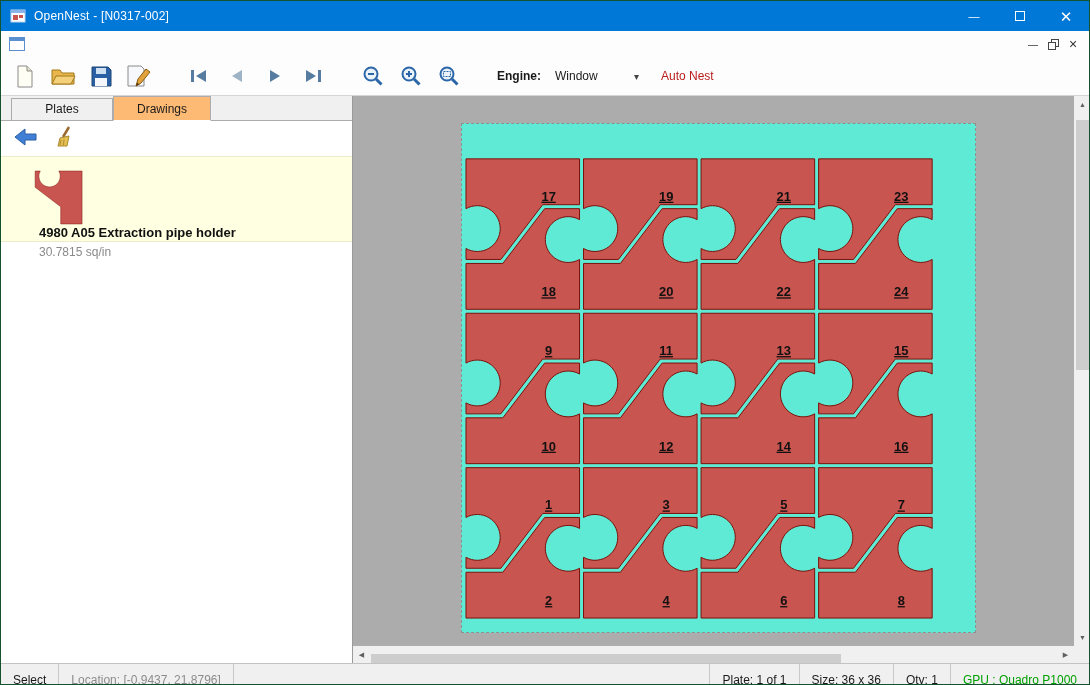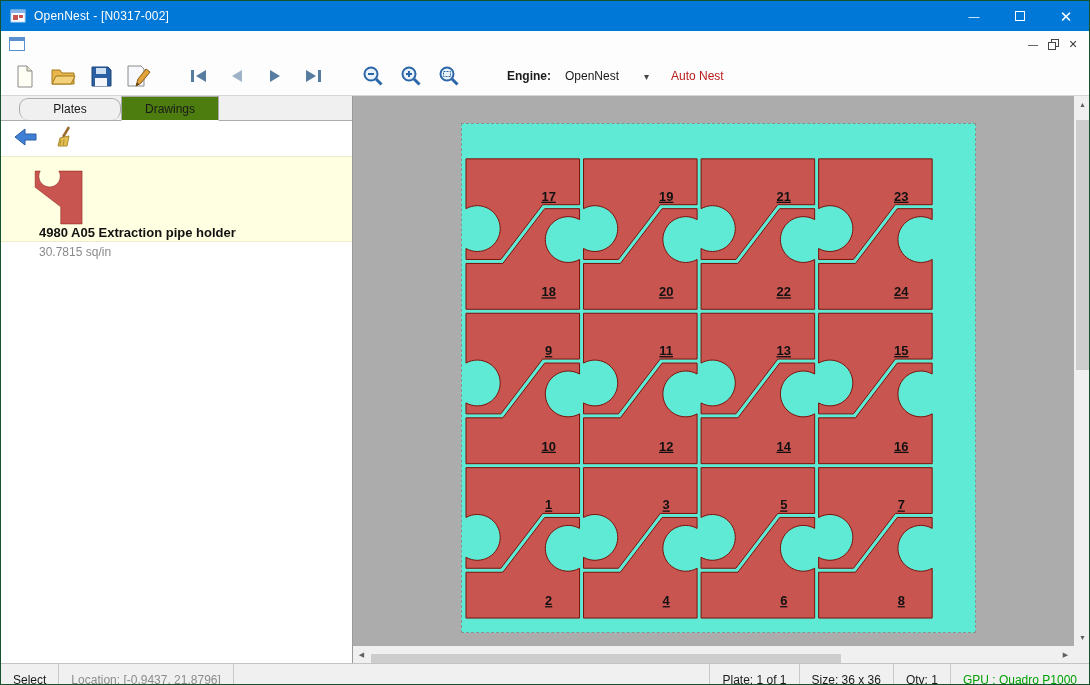--- a/index.html
+++ b/index.html
@@ -25,31 +25,31 @@
   .mdi-controls { position:absolute; right:6px; top:0; height:26px; display:flex; align-items:center; }
   .mdi-btn { width:20px; height:22px; display:flex; align-items:center; justify-content:center; color:#333; }
   .mdi-btn .min-glyph { font-size:10px; }
   .mdi-btn .close-glyph { font-size:14px; }
 
   
   .toolbar { position:absolute; left:0; top:56px; width:100%; height:39px; background:#fdfdfd; border-bottom:1px solid #d6d6d6; display:flex; align-items:center; padding-left:8px; }
   .tb-btn { background:transparent; border:none; width:32px; height:32px; margin-right:6px; display:flex; align-items:center; justify-content:center; }
   .tb-btn svg { display:block; }
   .tb-gap { width:22px; height:1px; }
-  .engine-label { font-weight:bold; margin-left:36px; }
+  .engine-label { font-weight:bold; margin-left:26px; }
   .engine-combo { display:flex; align-items:center; margin-left:8px; width:96px; height:24px; padding:0 6px; justify-content:space-between; background:#fdfdfd; }
   .combo-arrow { color:#444; font-size:10px; }
   .autonest { margin-left:16px; color:#b91c1c; }
 
   
   .sidebar { position:absolute; left:0; top:95px; width:352px; height:567px; background:#fff; border-right:1px solid #9a9a9a; }
   .tabstrip { position:absolute; left:0; top:0; width:100%; height:25px; background:#f0f0f0; border-bottom:1px solid #acacac; display:flex; align-items:flex-end; }
   .tab { text-align:center; border:1px solid #acacac; border-bottom:none; background:#f0f0f0; }
-  .tab.inactive { width:102px; height:22px; line-height:21px; margin-left:18px;border-radius:9px; }
-  .tab.active { width:98px; height:25px; line-height:24px; background:#4d7c0f; position:relative; z-index:2; margin-bottom:-1px; border-bottom:1px solid #fff; }
+  .tab.inactive { width:102px; height:22px; line-height:21px; margin-left:10px; }
+  .tab.active { width:98px; height:25px; line-height:24px; background:#fdba74; position:relative; z-index:2; margin-bottom:-1px; border-bottom:1px solid #fff; }
   .side-toolbar { position:absolute; left:0; top:25px; width:100%; height:32px; background:#fff; display:flex; align-items:center; padding-left:8px; }
   .side-btn { width:34px; height:28px; border:none; background:transparent; display:flex; align-items:center; justify-content:center; margin-right:6px; }
 
   .drawing-item { position:absolute; left:0; top:60px; width:100%; height:86px; background:var(--item-bg,#FFFFE1); border-top:1px solid #ececc8; border-bottom:1px solid #ececc8; display:flex; padding:7px 0 0 10px;flex-direction:column; }
   .thumb { width:72px; height:55px; margin-top:6px; flex:0 0 auto; }
   .item-text { margin-left:28px; }
   .item-title { font-size:13px; font-weight:bold; color:#111; margin-bottom:4px; }
   .item-line { color:#8a8a8a; line-height:16px; }
 
   
@@ -191,21 +191,21 @@
     </button>
     <button class="tb-btn">
       <svg width="22" height="22" viewBox="0 0 22 22">
         <circle cx="9" cy="9" r="6.5" fill="#eaf2fa" stroke="#2b66a8" stroke-width="2"></circle>
         <line x1="14" y1="14" x2="19.5" y2="19.5" stroke="#2b66a8" stroke-width="3"></line>
         <rect x="5.5" y="6.5" width="7" height="5" fill="none" stroke="#2b66a8" stroke-width="1" stroke-dasharray="2 1"></rect>
       </svg>
     </button>
     <span class="engine-label">Engine:</span>
     <div class="engine-combo">
-      <span>OpenNest</span>
+      <span>Window</span>
       <span class="combo-arrow">▾</span>
     </div>
     <span class="autonest">Auto Nest</span>
   </div>
 
   <div class="sidebar">
     <div class="tabstrip">
       <div class="tab inactive"><span>Plates</span></div>
       <div class="tab active"><span>Drawings</span></div>
     </div>

